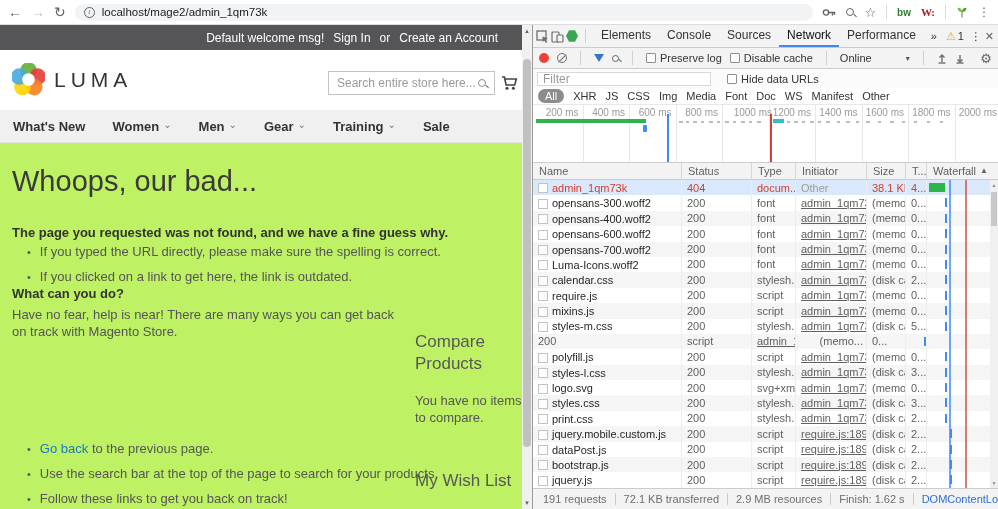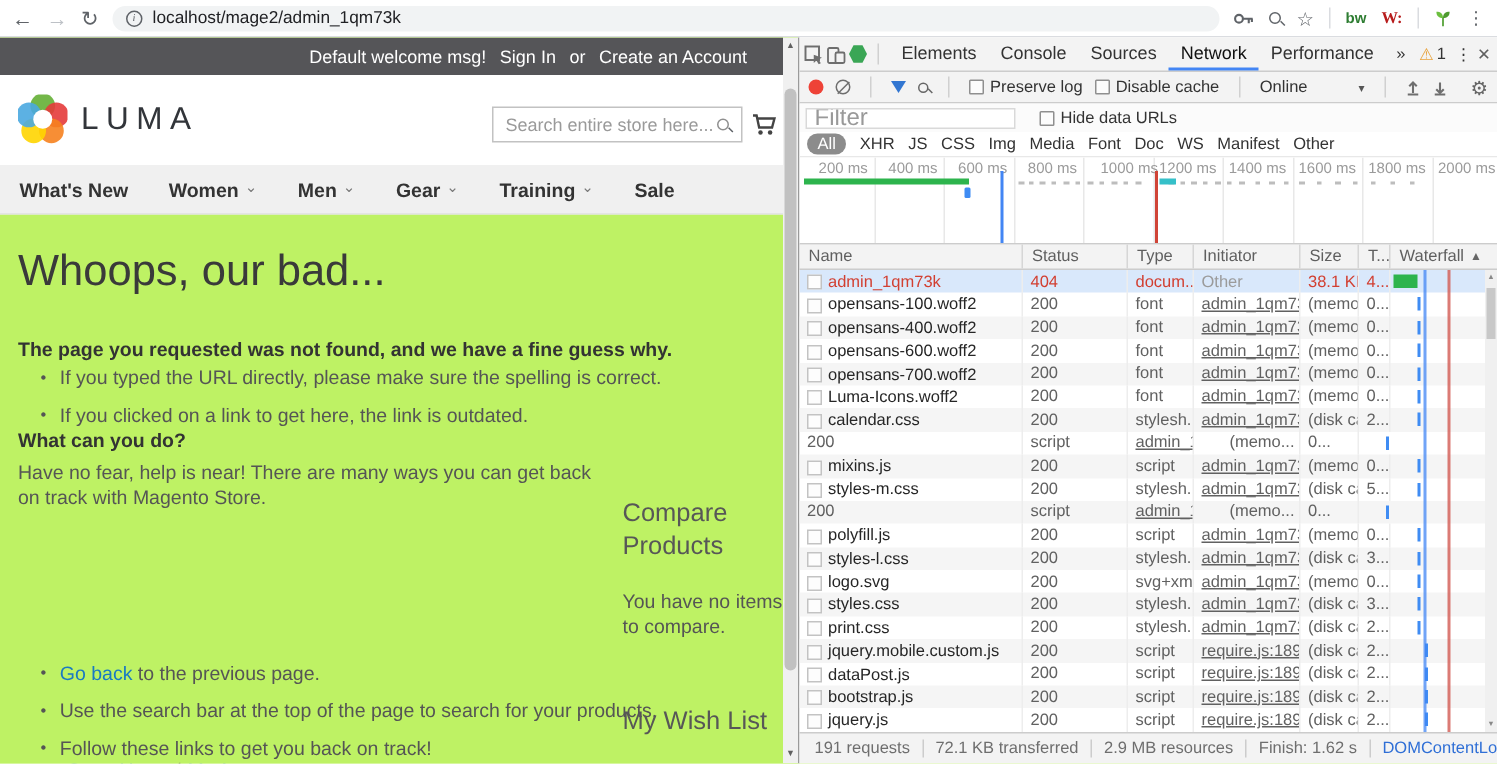--- a/index.html
+++ b/index.html
@@ -82,21 +82,21 @@
   .funnel{width:0;height:0;border-left:5px solid transparent;border-right:5px solid transparent;border-top:8px solid #3276d1;cursor:pointer;}
   .mag-gray{width:7px;height:7px;border:1.4px solid #666;border-radius:50%;position:relative;cursor:pointer;}
   .mag-gray::after{content:"";position:absolute;width:4px;height:1.4px;background:#666;transform:rotate(45deg);right:-3.5px;bottom:-1px;}
   .chk{width:10px;height:10px;border:1px solid #8f8f8f;border-radius:1px;background:#fcfcfc;cursor:pointer;flex:0 0 10px;}
   .chk-label{display:flex;align-items:center;gap:4px;white-space:nowrap;}
   .throttle{display:flex;align-items:center;gap:34px;cursor:pointer;}
   .caret-sm{font-size:8px;color:#555;}
   .gear{margin-left:auto;font-size:13px;color:#666;cursor:pointer;}
 
   .dt-filterrow{flex:0 0 19px;background:#fbfbfb;display:flex;align-items:center;gap:16px;padding:0 4px;}
-  .filter-input{width:140px;height:14px;border:1px solid #d9d9d9;font-size:16px;padding:0 5px;font-family:inherit;color:#444;outline:0;}
+  .filter-input{width:174px;height:14px;border:1px solid #d9d9d9;font-size:12px;padding:0 5px;font-family:inherit;color:#444;outline:0;}
   .filter-input::placeholder{color:#999;}
 
   .dt-typerow{flex:0 0 17px;background:#fff;display:flex;align-items:center;gap:9px;padding:0 5px;border-bottom:1px solid #e8e8e8;}
   .pill{cursor:pointer;color:#333;}
   .pill.active{background:#8c8c8c;color:#fff;border-radius:8px;padding:1px 7px;}
 
   .dt-overview{flex:0 0 58px;position:relative;background:#fff;border-bottom:1px solid #ccc;overflow:hidden;cursor:crosshair;}
   .ov-grid{position:absolute;top:0;bottom:0;width:1px;background:#e8e8e8;}
   .ov-label{position:absolute;top:2px;font-size:10px;color:#9a9a9a;transform:translateX(-100%);padding-right:4px;white-space:nowrap;}
   .ov-green{position:absolute;top:14px;height:4px;background:#2db44d;}
@@ -451,21 +451,21 @@
             <div class="cell c-init"><span class="init-plain">Other</span></div>
             <div class="cell c-size">38.1 KB</div>
             <div class="cell c-time">4...</div>
             <div class="cell c-wf">
               <div class="wf-bar"></div>
             </div>
           </div>
           <div class="dt-row dt-grid">
             <div class="cell c-name">
               <span class="file-ico"></span>
-              <span>opensans-100.woff2</span>
+              <span>opensans-300.woff2</span>
             </div>
             <div class="cell c-status">200</div>
             <div class="cell c-type">font</div>
             <div class="cell c-init"><span class="init-link">admin_1qm73k</span></div>
             <div class="cell c-size">(memo...</div>
             <div class="cell c-time">0...</div>
             <div class="cell c-wf">
               <div class="wf-tick" style="left: 18px;"></div>
             </div>
           </div>
@@ -533,20 +533,24 @@
             <div class="cell c-status">200</div>
             <div class="cell c-type">stylesh...</div>
             <div class="cell c-init"><span class="init-link">admin_1qm73k</span></div>
             <div class="cell c-size">(disk ca...</div>
             <div class="cell c-time">2...</div>
             <div class="cell c-wf">
               <div class="wf-tick" style="left: 18px;"></div>
             </div>
           </div>
           <div class="dt-row dt-grid">
+            <div class="cell c-name">
+              <span class="file-ico"></span>
+              <span>require.js</span>
+            </div>
             <div class="cell c-status">200</div>
             <div class="cell c-type">script</div>
             <div class="cell c-init"><span class="init-link">admin_1qm73k</span></div>
             <div class="cell c-size">(memo...</div>
             <div class="cell c-time">0...</div>
             <div class="cell c-wf">
               <div class="wf-tick" style="left: 18px;"></div>
             </div>
           </div>
           <div class="dt-row dt-grid">

